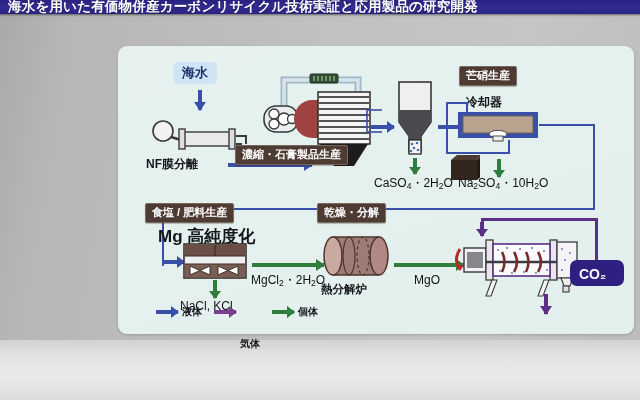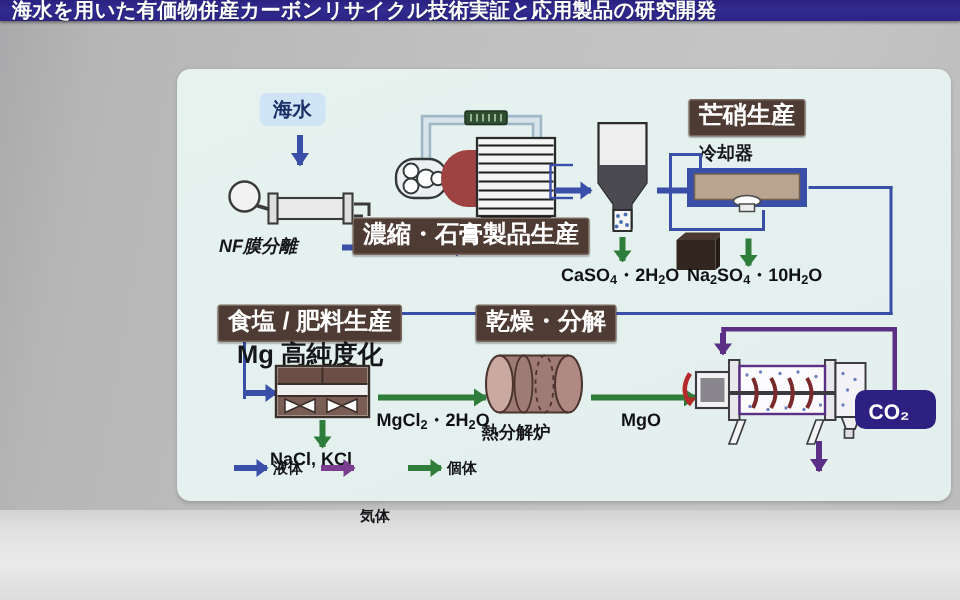--- a/index.html
+++ b/index.html
@@ -37,36 +37,36 @@
   
   #panel{
     position:absolute;left:118px;top:46px;width:516px;height:288px;
     background:linear-gradient(160deg,#e7f2ef 0%,#e4f1ee 40%,#e2efec 100%);
     border-radius:9px;
     box-shadow:0 1px 3px rgba(0,0,0,.18);
   }
   
   .lbl-dark{
     position:absolute;background:#4e3b33;color:#ffffff;
-    font-size:16px;font-weight:bold;line-height:1;
+    font-size:11px;font-weight:bold;line-height:1;
     padding:3px 6px 4px 6px;border-radius:2px;white-space:nowrap;
     border:1px solid #7a675d;
     box-shadow:0 1px 1px rgba(0,0,0,.25);
   }
   .lbl-blue{
     position:absolute;background:#cfe4f5;color:#1a2f66;
     font-size:13px;font-weight:bold;line-height:1;
     padding:4px 9px 5px 9px;border-radius:5px;white-space:nowrap;
   }
   .txt{
     position:absolute;color:#15161a;font-size:11.5px;font-weight:bold;
     white-space:nowrap;line-height:1;
   }
   .txt-chem{
-    position:absolute;color:#101114;font-size:12px;font-weight:bold;
+    position:absolute;color:#101114;font-size:12px;font-weight:normal;
     white-space:nowrap;line-height:1;text-align:right;
   }
   .txt-chem sub{font-size:8.5px;vertical-align:baseline;position:relative;top:2px;}
   .legend-txt{
     position:absolute;color:#15161a;font-size:10px;font-weight:bold;white-space:nowrap;
   }
   
   .arrow-h{position:absolute;height:6px;}
   .arrow-h .shaft{position:absolute;left:0;top:1px;height:4px;width:100%;}
   .arrow-h .head{
@@ -112,21 +112,21 @@
         <line x1="23" y1="19" x2="33" y2="22" stroke="#3a3a3a" stroke-width="2.6"></line>
 
         <rect x="33" y="14" width="52" height="14" fill="#e9e9e9" stroke="#3a3a3a" stroke-width="1.4"></rect>
         <rect x="31" y="11" width="6" height="20" fill="#dedede" stroke="#3a3a3a" stroke-width="1.4"></rect>
         <rect x="81" y="11" width="6" height="20" fill="#dedede" stroke="#3a3a3a" stroke-width="1.4"></rect>
 
         <path d="M88 18 h10 v8" fill="none" stroke="#3a3a3a" stroke-width="2"></path>
         <path d="M88 26 h6" fill="none" stroke="#3a3a3a" stroke-width="2"></path>
       </svg>
     </div>
-    <div class="txt" style="left:28px;top:112px;font-size:12px;font-style:italic;">NF膜分離</div>
+    <div class="txt" style="left:28px;top:112px;font-size:12px;">NF膜分離</div>
 
     <div class="arrow-h" style="left:110px;top:116px;width:84px;">
       <div class="shaft" style="background:#3a4fa8;"></div>
       <div class="head" style="border-left:9px solid #3a4fa8;"></div>
     </div>
 
     <div class="eqp" style="left:144px;top:16px;width:120px;height:116px;">
       <svg width="120" height="116" viewBox="0 0 120 116">
 
         <path d="M22 46 V18 H96 V46" fill="none" stroke="#9fb7c6" stroke-width="7" stroke-linecap="square"></path>

